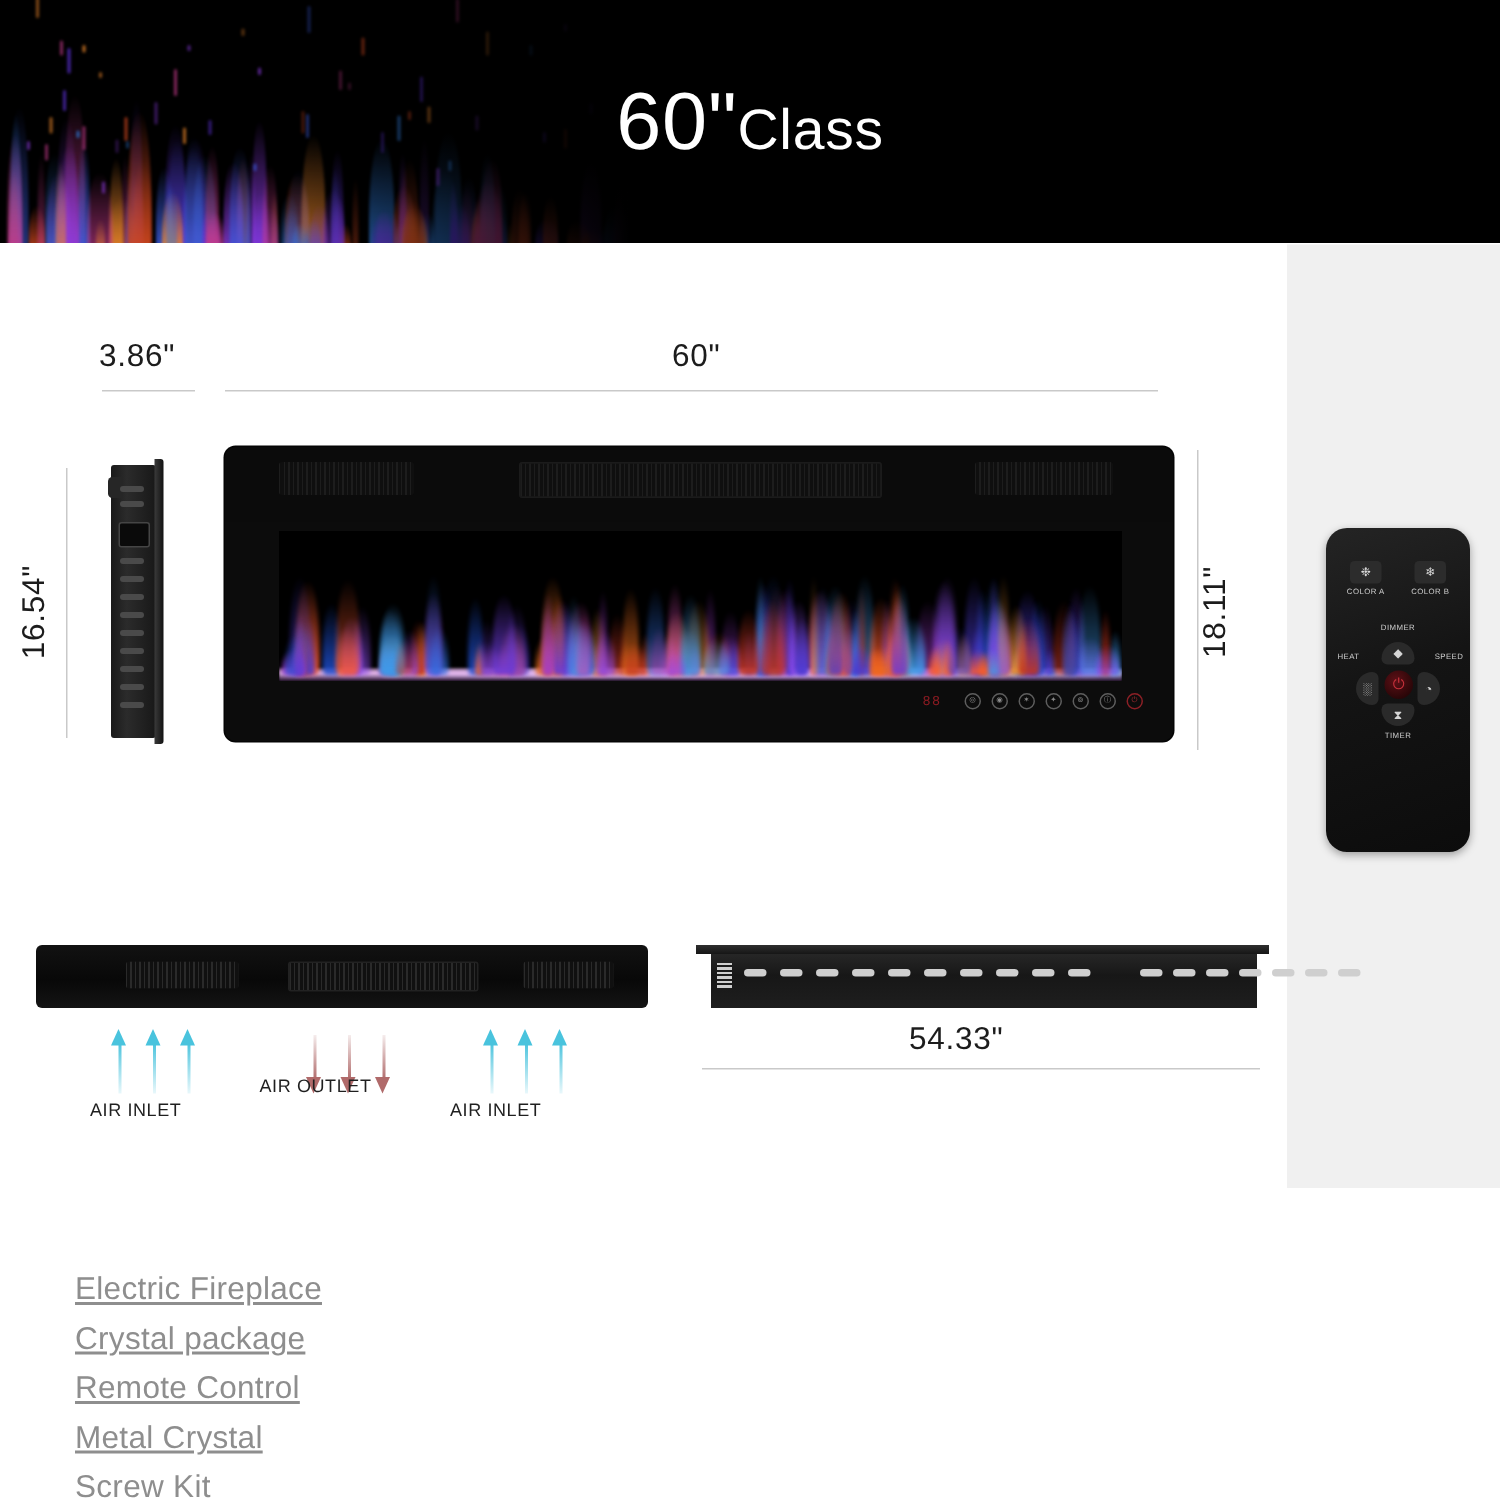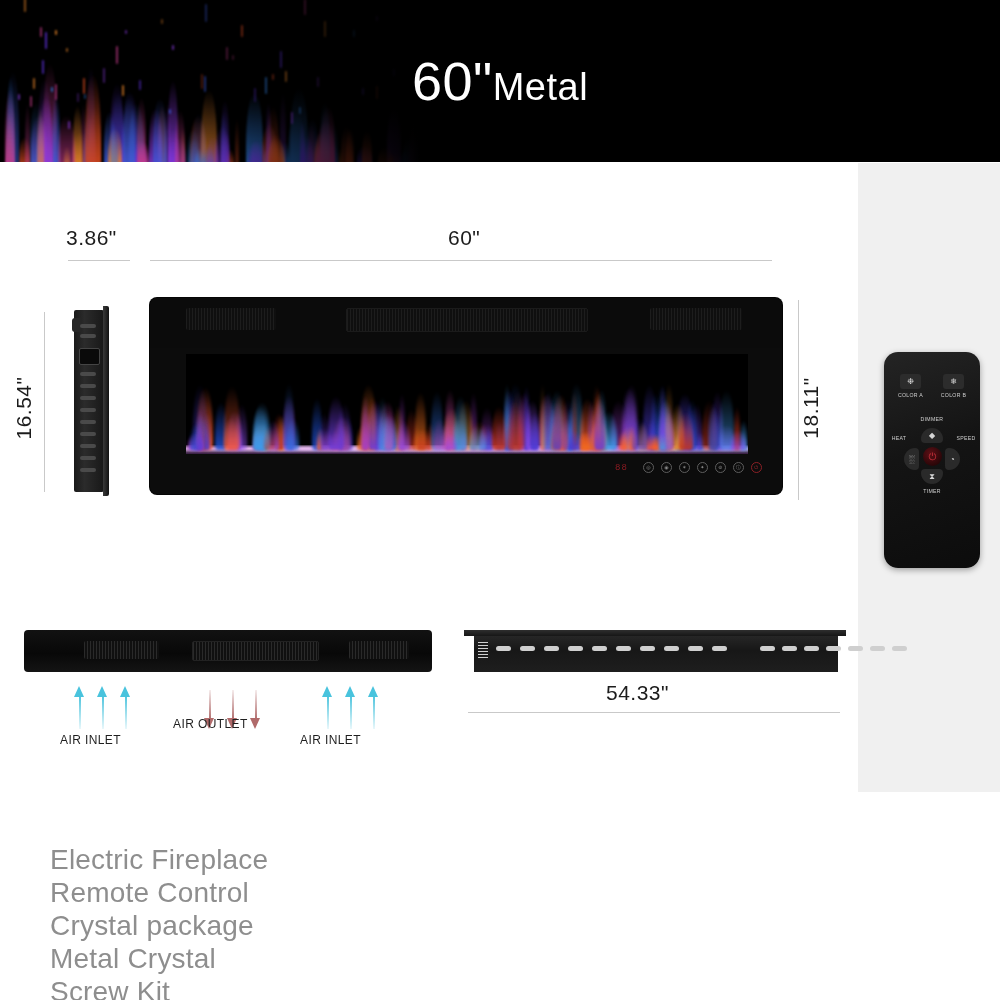--- a/index.html
+++ b/index.html
@@ -242,21 +242,21 @@
     background:#bdbdbd;display:flex;align-items:center;
   }
   .box-bar-title{
     color:#ffffff;font-size:25px;font-weight:bold;
     margin-left:48px;letter-spacing:0.3px;
   }
   .box-list{
     position:absolute;left:50px;top:843px;width:500px;
   }
   .box-item{
-    color:#8e8e8e;font-size:28px;line-height:33px;letter-spacing:0.2px;
+    color:#8e8e8e;font-size:21px;line-height:33px;letter-spacing:0.2px;text-decoration:underline;
   }
 </style>
 </head>
 <body>
 
 <div class="page">
 
   <div class="banner">
     <div class="banner-flames" id="bannerFlames">
         <div class="bf" style="left: 111.785px; width: 12.717px; height: 74.7803px; background: linear-gradient(to top, rgb(58, 90, 216), rgba(0, 0, 0, 0)); opacity: 0.6;"></div>
@@ -410,21 +410,21 @@
         <div class="bf" style="left: 39.557px; bottom: 124.645px; width: 2px; height: 10.5265px; background: rgb(194, 58, 138); opacity: 0.66; border-radius: 1px;"></div>
         <div class="bf" style="left: 45.2808px; bottom: 112.835px; width: 2px; height: 16.8452px; background: rgb(90, 47, 208); opacity: 0.8; border-radius: 1px;"></div>
         <div class="bf" style="left: 201.284px; bottom: 72.6897px; width: 2px; height: 14.879px; background: rgb(208, 71, 31); opacity: 0.36; border-radius: 1px;"></div>
         <div class="bf" style="left: 171.571px; bottom: 112.015px; width: 2px; height: 4.5552px; background: rgb(138, 58, 224); opacity: 0.66; border-radius: 1px;"></div>
         <div class="bf" style="left: 352.895px; bottom: 124.769px; width: 2px; height: 7.12076px; background: rgb(47, 122, 216); opacity: 0.37; border-radius: 1px;"></div>
         <div class="bf" style="left: 54.9254px; bottom: 127.097px; width: 2px; height: 4.52093px; background: rgb(232, 132, 42); opacity: 0.79; border-radius: 1px;"></div>
         <div class="bf" style="left: 18.3322px; bottom: 61.6969px; width: 2px; height: 6.28567px; background: rgb(138, 58, 224); opacity: 0.65; border-radius: 1px;"></div>
       </div>
     <div class="banner-title">
       <span class="big">60"</span>
-      <span class="small">Metal</span>
+      <span class="small">Class</span>
     </div>
   </div>
 
   <div class="gray-panel"></div>
 
   <div class="dim-label lbl-386">3.86"</div>
   <div class="dim-line h line-386"></div>
 
   <div class="dim-label lbl-60">60"</div>
   <div class="dim-line h line-60"></div>
@@ -722,19 +722,19 @@
       <div class="br-slot" style="left: 362px;"></div>
       <div class="br-slot" style="left: 384px;"></div>
       <div class="br-slot" style="left: 406px;"></div>
       <div class="br-slot" style="left: 428px;"></div>
     </div>
   <div class="dim-label lbl-5433">54.33"</div>
   <div class="dim-line h line-5433"></div>
 
   <div class="box-list" id="boxList">
       <div class="box-item">Electric Fireplace</div>
+      <div class="box-item">Crystal package</div>
       <div class="box-item">Remote Control</div>
-      <div class="box-item">Crystal package</div>
       <div class="box-item">Metal Crystal</div>
       <div class="box-item">Screw Kit</div>
     </div>
 
 </div>
 
 </body></html>

